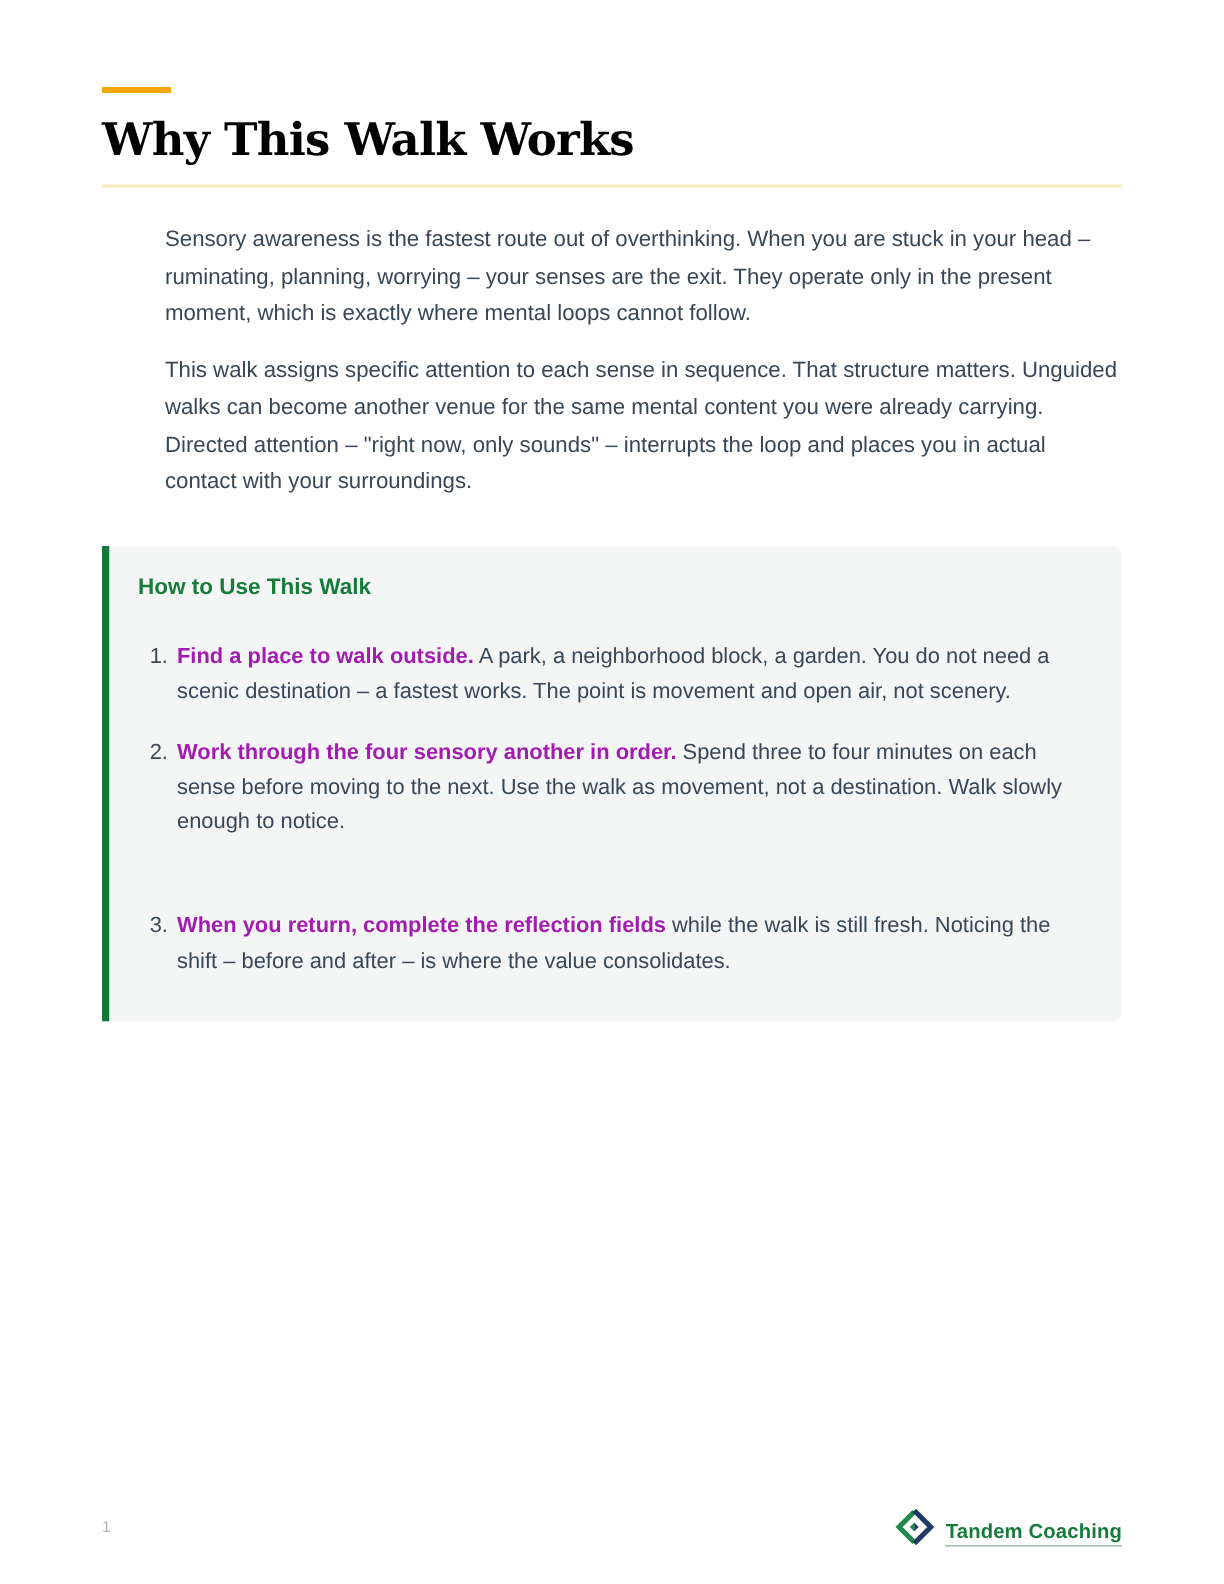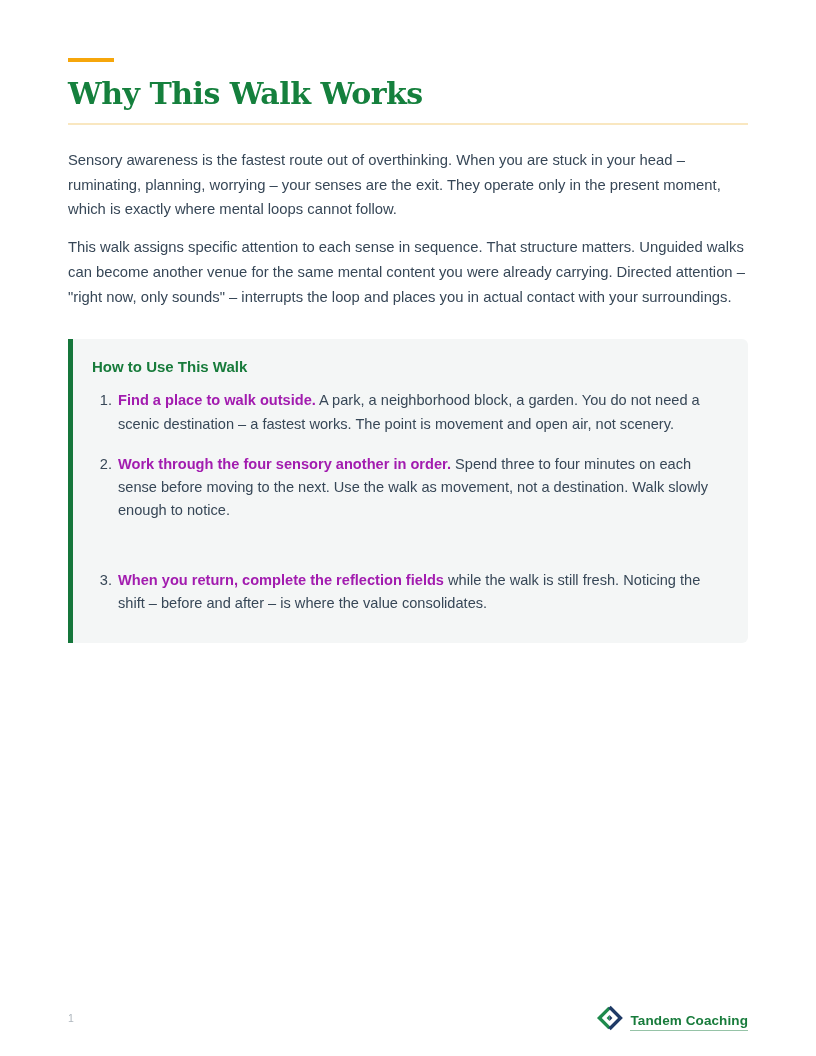--- a/index.html
+++ b/index.html
@@ -24,45 +24,45 @@
     height: 4px;
     background: #F6A60B;
   }
   h1.page-title {
     margin-top: 15px;
     font-family: "DejaVu Serif", "Liberation Serif", serif;
     font-weight: 700;
     font-size: 30px;
     line-height: 1.1;
     letter-spacing: -0.5px;
-    color: #15803d;
+    color: #000000;
     padding-bottom: 13px;
     border-bottom: 2px solid #F9E7C0;
   }
-  .body-copy { margin-top: 23px; }
+  .body-copy { margin-top: 23px; margin-left: 42px; }
   .body-copy p {
     font-size: 14.8px;
     line-height: 24.7px;
     color: #374757;
     margin-bottom: 13px;
   }
   .callout {
     margin-top: 30px;
     background: #F4F6F6;
     border-left: 5px solid #15763B;
     border-radius: 6px;
     border-top-left-radius: 0;
     border-bottom-left-radius: 0;
     padding: 19px 22px 28px 19px;
   }
   .callout h2 {
     font-size: 15px;
     font-weight: 700;
     color: #177B3B;
-    margin-bottom: 14px;
+    margin-bottom: 27px;
   }
   .callout ol {
     margin: 0;
     padding-left: 24px;
   }
   .callout ol li {
     font-size: 14.6px;
     line-height: 23.3px;
     color: #374757;
     margin-bottom: 17px;

